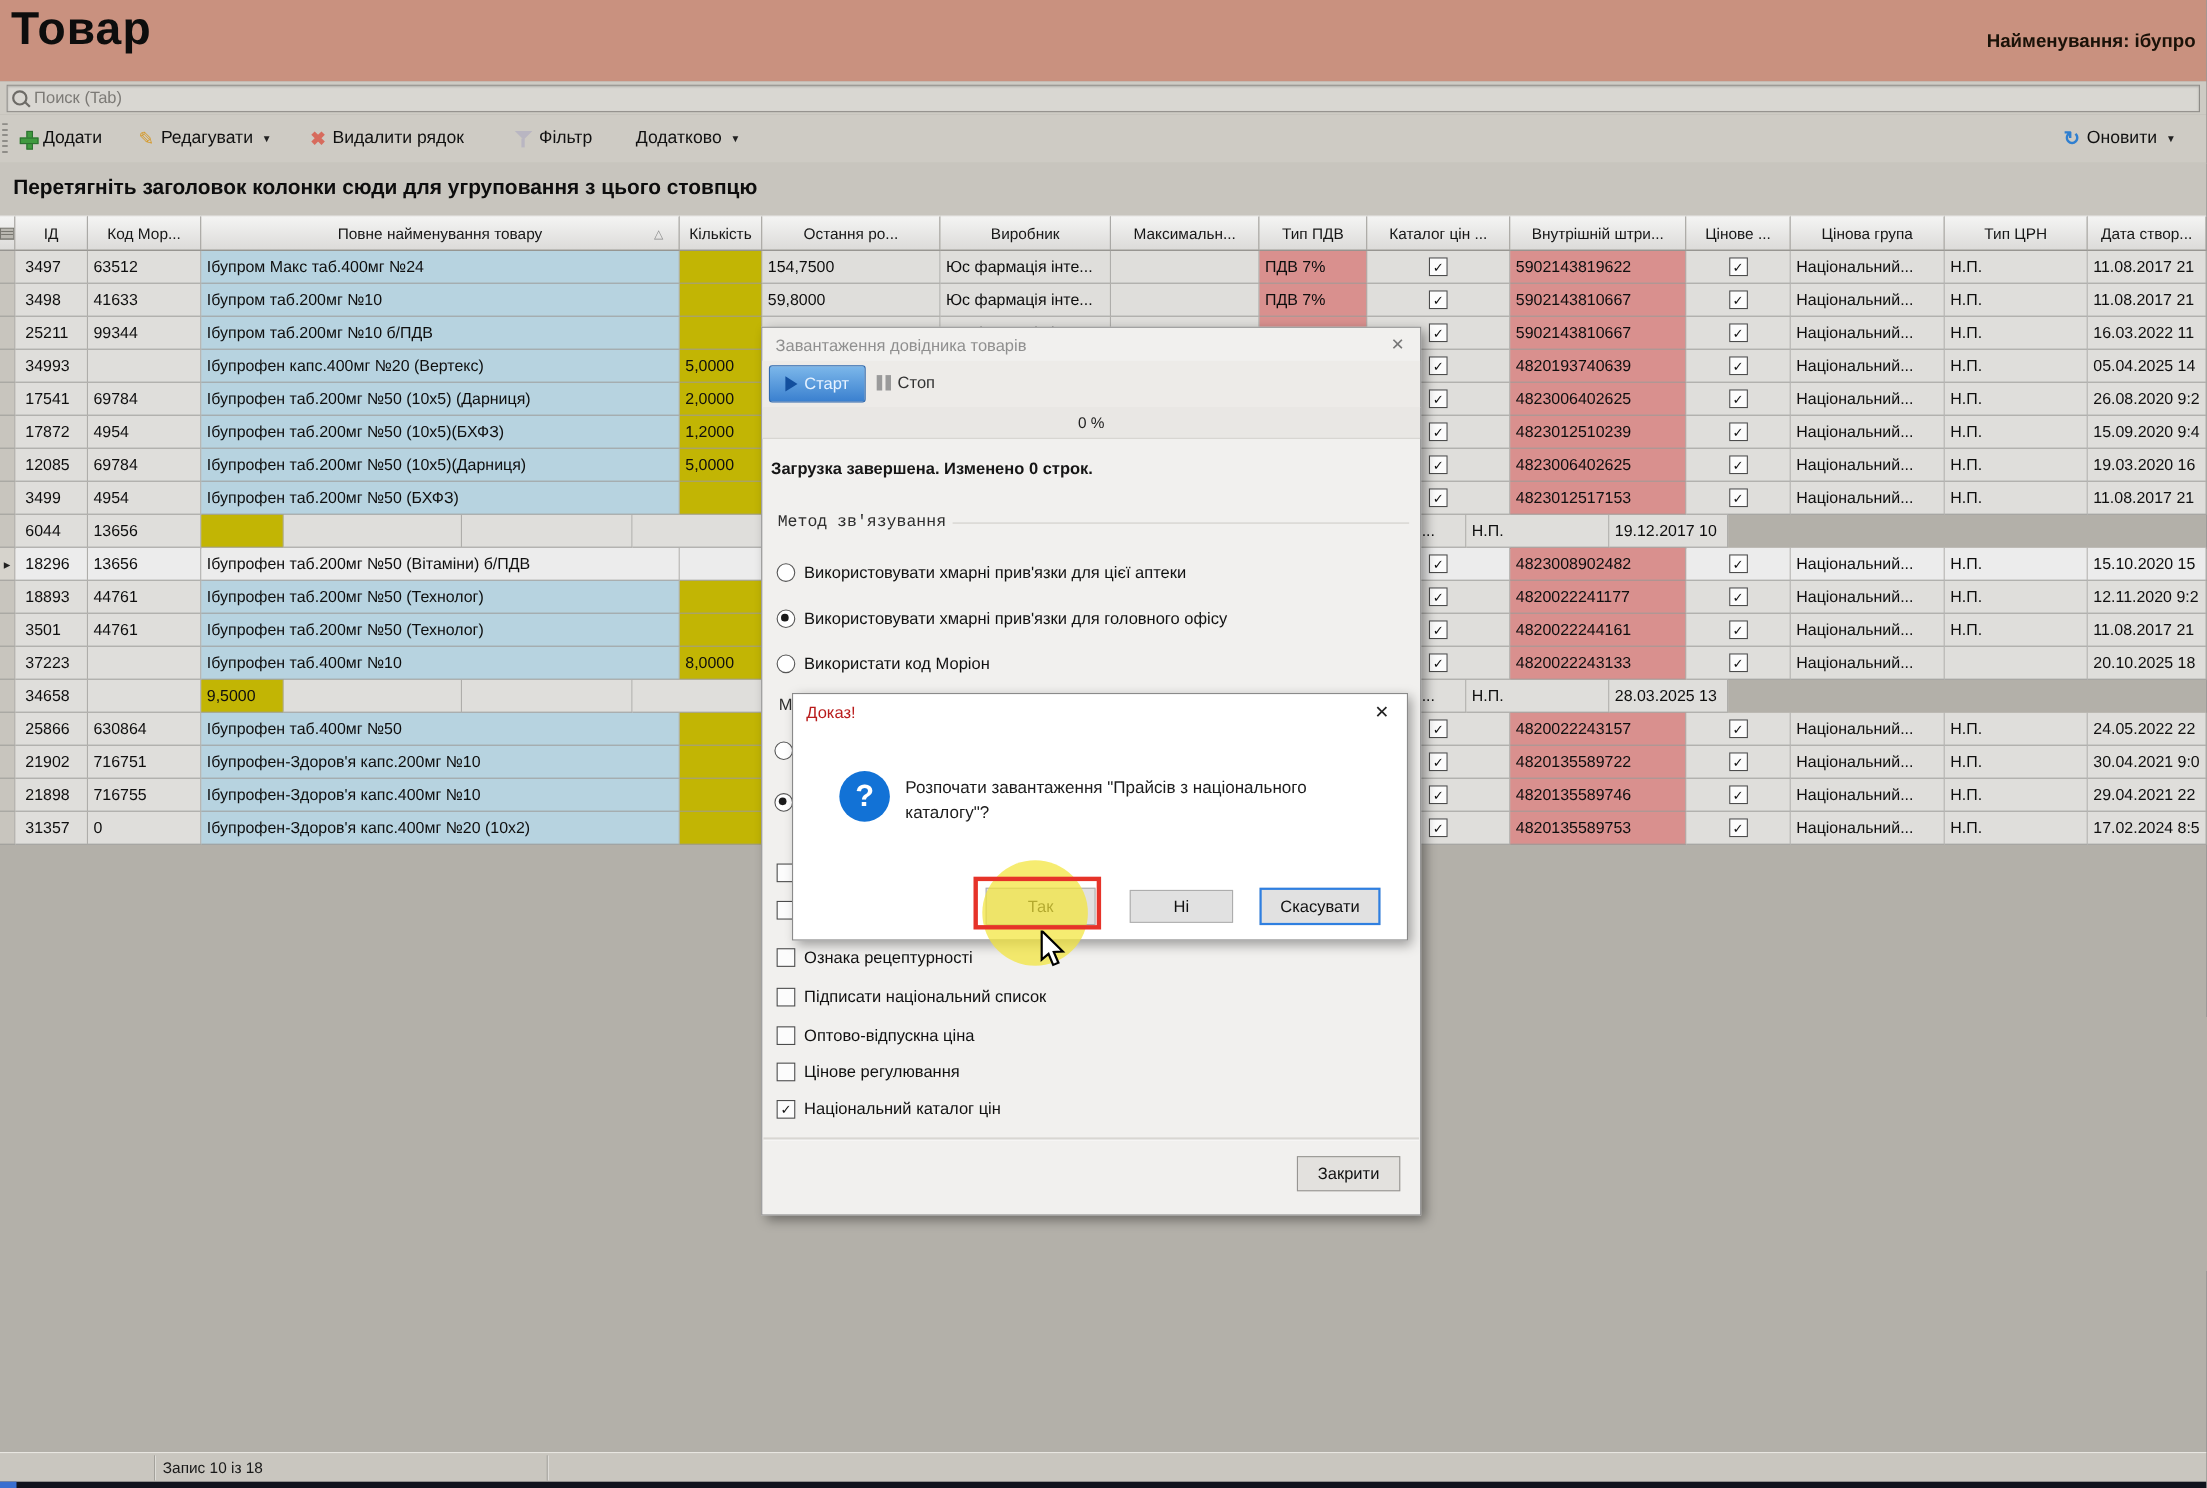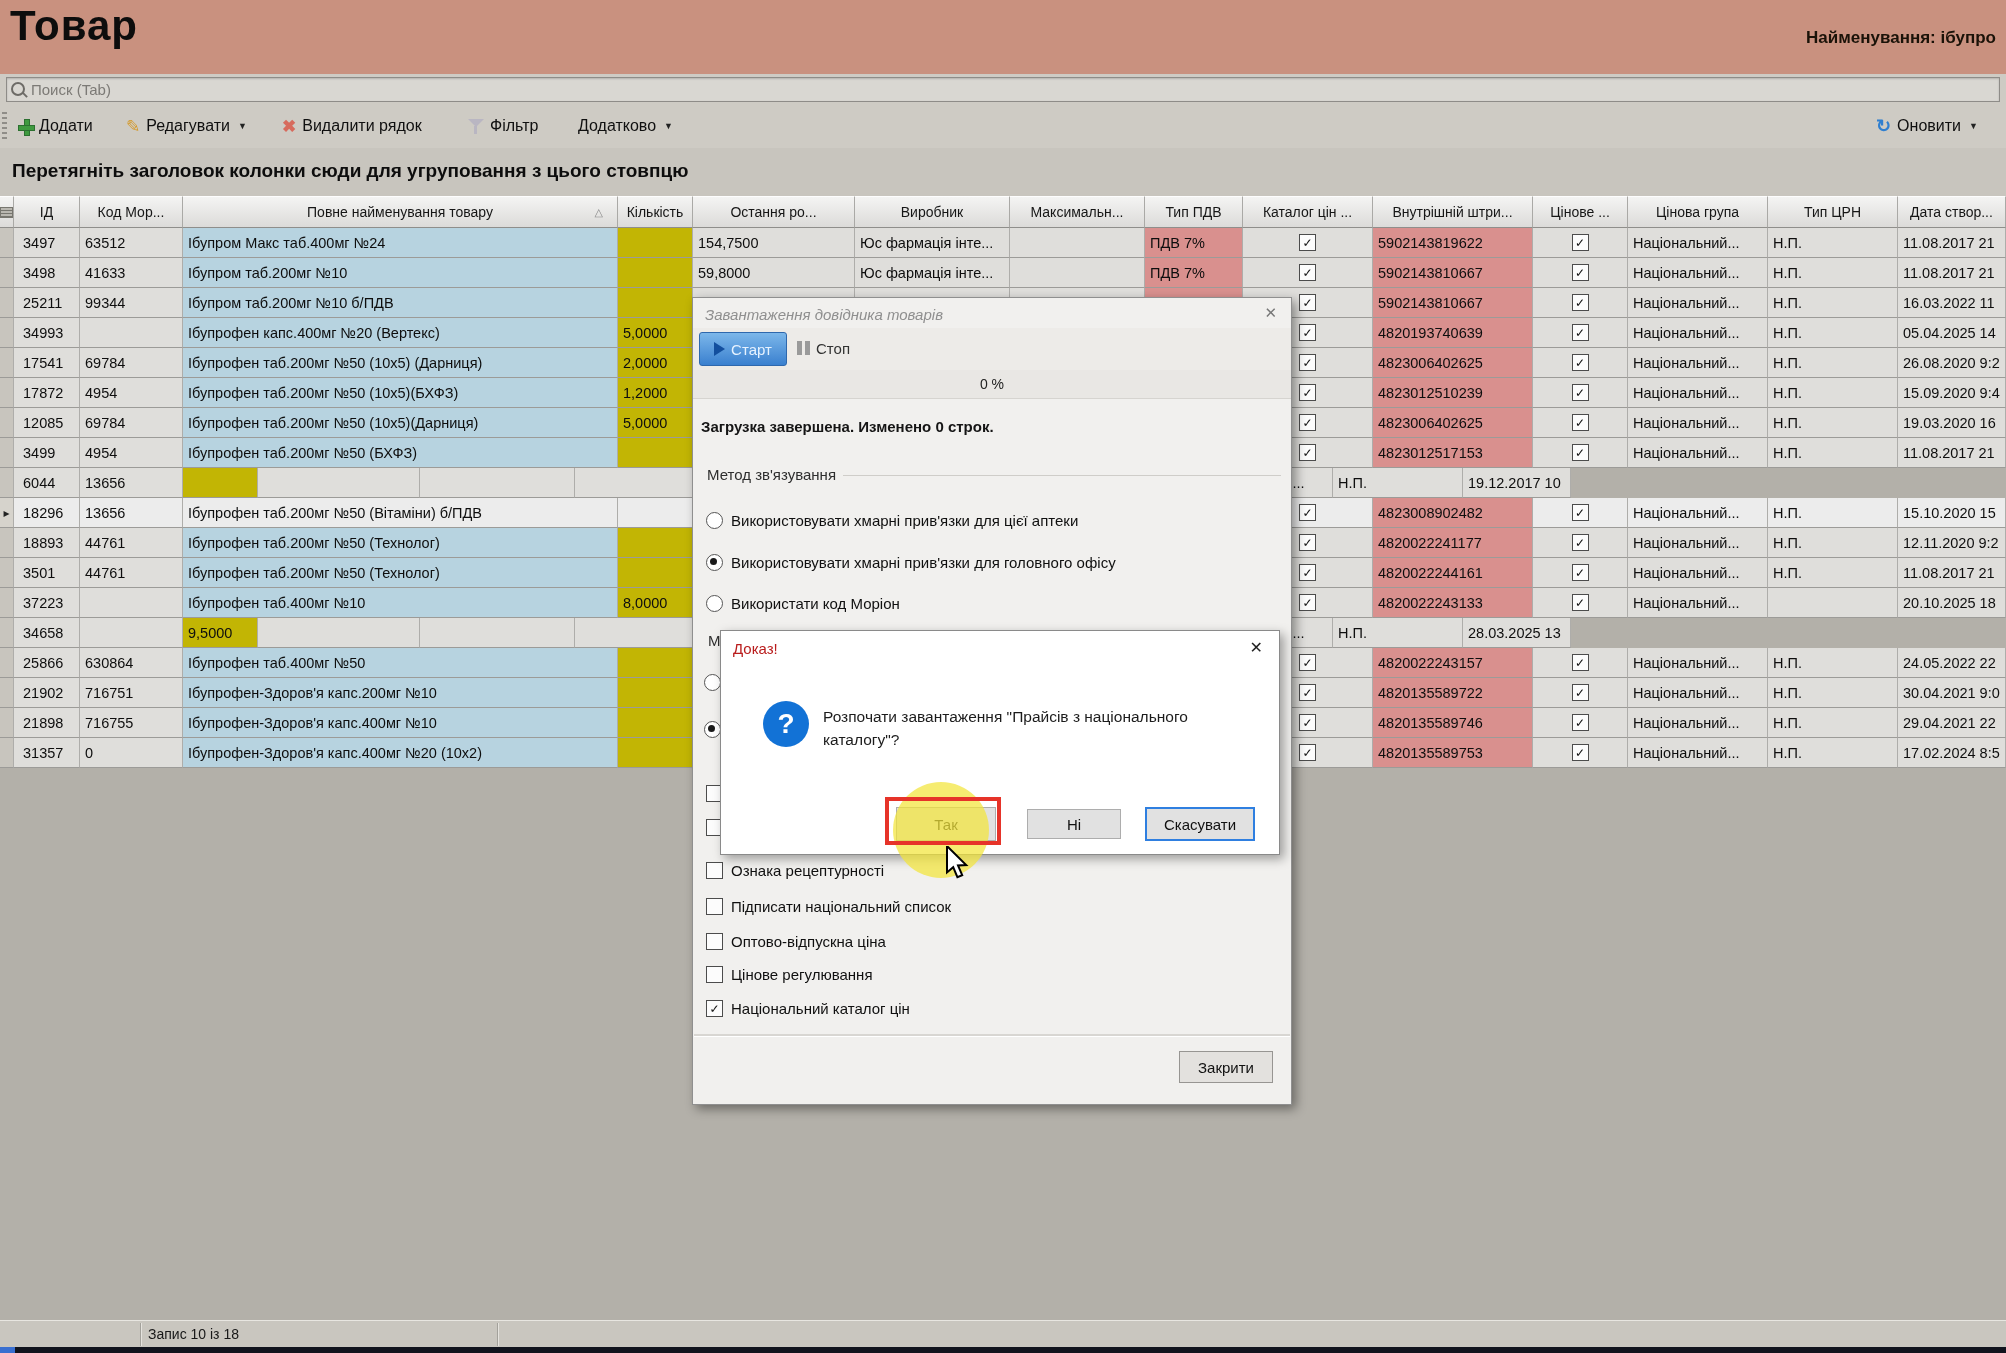--- a/index.html
+++ b/index.html
@@ -55,35 +55,35 @@
   .cell.red{background:#d9908e;}
   .row.sel .cell{background:#ececec;}
   .row.sel .cell.c-ind{background:#d6d3cc;}
   .row.sel .cell.red{background:#d9908e;}
   .row.sel{box-shadow:inset 0 1px 0 #4a4a4a, inset 0 -1px 0 #4a4a4a;}
   .cb{width:15px;height:15px;background:#fcfcfc;border:1px solid #4c4c4c;display:flex;align-items:center;justify-content:center;
       font-size:12px;line-height:1;color:#111;}
   
   .dlg1{position:absolute;left:692px;top:297px;width:600px;height:808px;background:#f1f0ee;
         border:1px solid #8f8f8f;box-shadow:4px 4px 10px rgba(0,0,0,.4);box-sizing:border-box;}
-  .dlg1 .dtitle{position:absolute;left:12px;top:8px;font-size:15px;color:#8f8f8f;font-style:italic;}
+  .dlg1 .dtitle{position:absolute;left:12px;top:8px;font-size:15px;color:#8f8f8f;}
   .dclose{position:absolute;font-size:15px;color:#777;cursor:default;}
   .dlg1 .dclose{right:14px;top:6px;}
   .dlg-toolbar{position:absolute;left:0;top:30px;width:598px;height:42px;background:#edebe8;border-bottom:1px solid #dedcd8;}
   .btn-start{position:absolute;left:6px;top:4px;width:86px;height:32px;background:linear-gradient(#7cb7ea,#3a80cf);
              border:1px solid #2e68ad;border-radius:3px;display:flex;align-items:center;justify-content:center;gap:6px;
              font-size:15px;color:#e6f2ff;}
   .play-tri{width:0;height:0;border-top:7px solid transparent;border-bottom:7px solid transparent;border-left:11px solid #134f9e;}
   .btn-stop{position:absolute;left:104px;top:8px;height:24px;display:flex;align-items:center;gap:6px;font-size:15px;color:#333;}
   .pause-ic{display:flex;gap:3px;}
   .pause-ic i{width:5px;height:14px;background:#9a9a9a;display:block;}
   .progressrow{position:absolute;left:0;top:72px;width:598px;height:28px;background:#e9e7e4;border-bottom:1px solid #d6d4d0;
                display:flex;align-items:center;justify-content:center;font-size:14px;color:#222;}
   .loadstatus{position:absolute;left:8px;top:120px;font-size:15px;font-weight:700;color:#151515;width:560px;}
-  .grouplabel{position:absolute;left:14px;top:168px;font-size:15px;color:#2e2e2e;background:#f1f0ee;padding-right:6px;z-index:2;}
+  .grouplabel{position:absolute;left:14px;top:168px;font-size:15px;color:#2e2e2e;background:#f1f0ee;padding-right:6px;z-index:2;font-family:Liberation Mono, monospace;}
   .grouprule{position:absolute;left:150px;top:177px;width:438px;height:1px;background:#cfcdc9;}
   .radio{width:15px;height:15px;border:1px solid #555;border-radius:50%;background:#fff;position:relative;flex:none;}
   .radio.sel::after{content:"";position:absolute;left:3px;top:3px;width:7px;height:7px;border-radius:50%;background:#1a1a1a;}
   .optrow{position:absolute;left:13px;display:flex;align-items:center;gap:8px;font-size:15px;color:#101010;}
   .frag{position:absolute;}
   .sep{position:absolute;left:1px;top:736px;width:596px;height:2px;background:#d8d6d2;border-bottom:1px solid #fff;}
   .btn-close{position:absolute;left:486px;top:753px;width:92px;height:30px;background:#e3e1de;border:1px solid #979592;
              font-size:15px;color:#111;display:flex;align-items:center;justify-content:center;}
   .dlg2{position:absolute;left:720px;top:630px;width:560px;height:225px;background:#fff;border:1px solid #8a8a8a;
         box-shadow:4px 4px 10px rgba(0,0,0,.35);box-sizing:border-box;}

